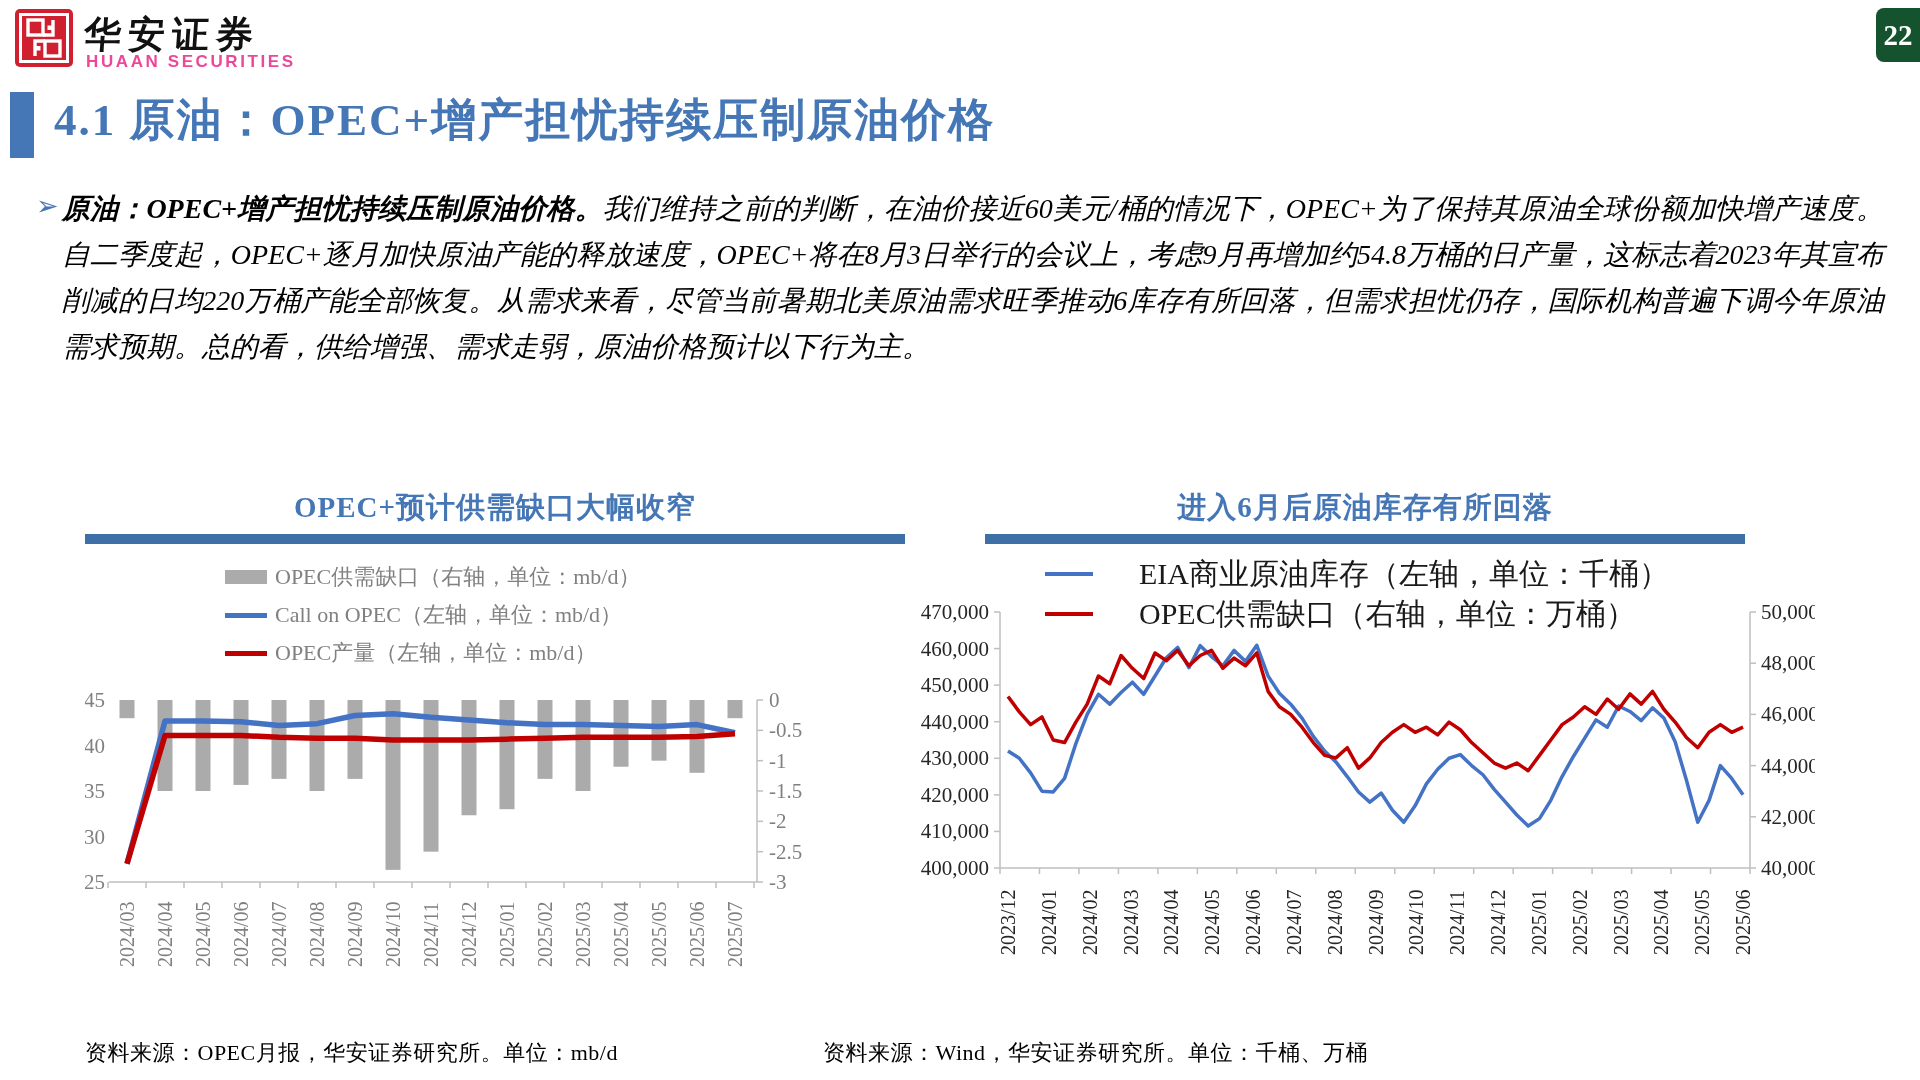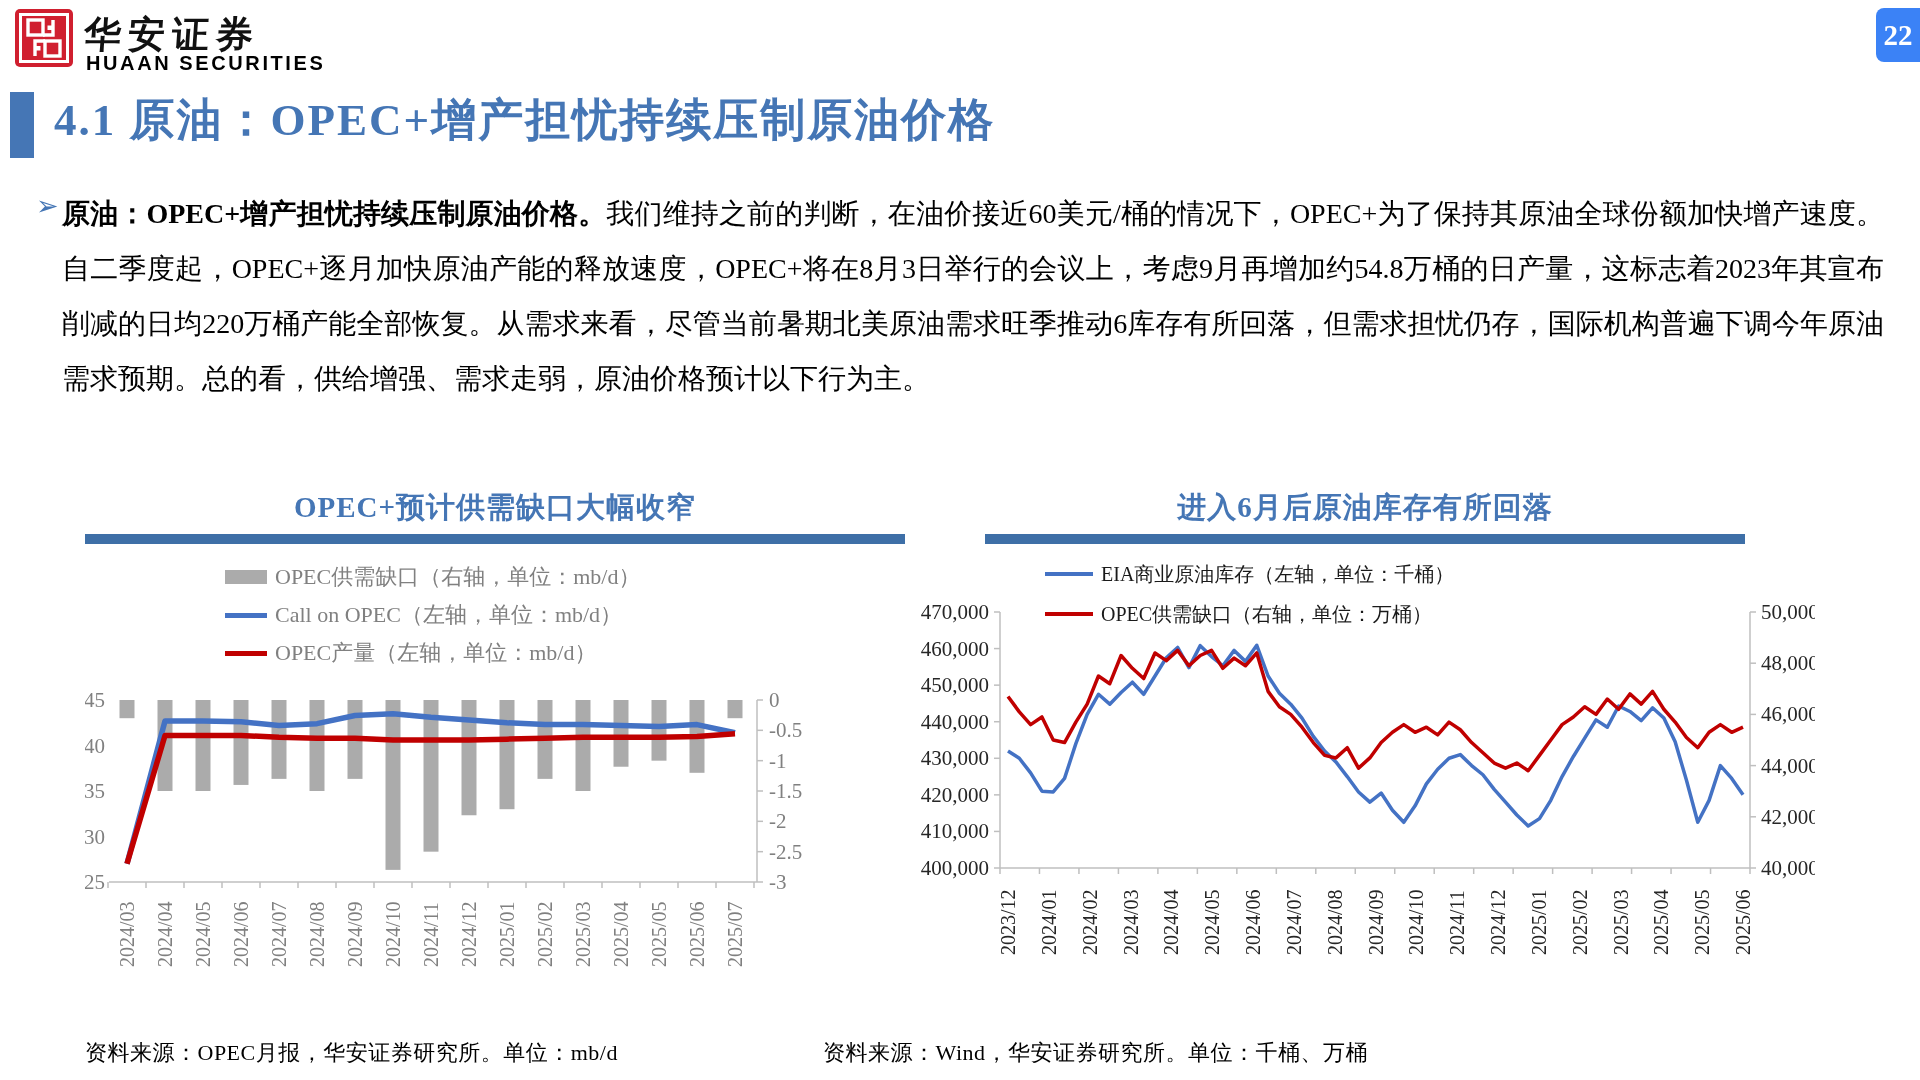--- a/index.html
+++ b/index.html
@@ -5,53 +5,53 @@
   * { margin:0; padding:0; box-sizing:border-box; }
   html,body { background:#888; }
   .slide {
     position:relative; width:1920px; height:1080px; background:#ffffff;
     overflow:hidden; font-family:"Liberation Serif","DejaVu Serif",serif;
   }
   
   .logo-mark { position:absolute; left:14px; top:8px; width:60px; height:60px; }
   .logo-cn { position:absolute; left:84px; top:10px; font-size:37px; font-weight:bold;
              letter-spacing:7px; color:#111; transform:skewX(-4deg); }
-  .logo-en { position:absolute; left:86px; top:52px; font-size:20px; letter-spacing:2.6px;
-             color:#000000; font-family:"Liberation Sans",sans-serif; font-weight:bold; }
+  .logo-en { position:absolute; left:86px; top:52px; font-size:17px; letter-spacing:2.6px;
+             color:#ec4899; font-family:"Liberation Sans",sans-serif; font-weight:bold; }
   .page-box { position:absolute; right:0; top:8px; width:44px; height:54px;
-              background:#3b82f6; border-radius:8px 0 0 8px; color:#fff;
+              background:#14532d; border-radius:8px 0 0 8px; color:#fff;
               display:flex; align-items:center; justify-content:center;
               font-size:29px; font-weight:bold; }
   
   .title-accent { position:absolute; left:10px; top:92px; width:24px; height:66px; background:#4576B5; }
   .page-title { position:absolute; left:54px; top:90px; font-size:45px; font-weight:bold;
                 color:#4576B5; letter-spacing:2px; }
   
   .bullet { position:absolute; left:36px; top:190px; font-size:27px; color:#4576B5; }
   .body-para { position:absolute; left:62px; top:186px; width:1822px; font-size:28px;
-               line-height:55px; color:#000; text-align:justify; }
+               line-height:46px; color:#000; text-align:justify;font-style:italic; }
   .body-para b { font-weight:bold; }
   
   .chart-title { position:absolute; top:488px; font-size:29px; font-weight:bold;
                  color:#4576B5; text-align:center; letter-spacing:1px; }
   .chart-underline { position:absolute; top:534px; height:10px; background:#3E6FA7; }
   .legend { position:absolute; display:flex; flex-direction:column; }
   .legend-row { display:flex; align-items:center; }
   .swatch { display:inline-block; margin-right:8px; flex:0 0 auto; }
   .swatch-bar  { width:42px; height:14px; background:#ABABAB; }
   .swatch-line { width:42px; height:5px; }
   .swatch-blue { background:#4472C4; }
   .swatch-red  { background:#C00000; }
   .legend-left { left:225px; top:558px; }
   .legend-left .legend-row { height:38px; }
   .legend-left .legend-label { font-size:22px; color:#808080; }
   .legend-right { left:1045px; top:554px; }
   .legend-right .legend-row { height:40px; }
   .legend-right .swatch-line { width:48px; height:4px; }
-  .legend-right .legend-label { font-size:20px; color:#1a1a1a; }
+  .legend-right .legend-label { font-size:30px; color:#1a1a1a;margin-left:38px; }
   .chart-svg { position:absolute; }
   #chart1-svg { left:85px; top:555px; }
   #chart2-svg { left:905px; top:555px; }
   .source-note { position:absolute; top:998px; font-size:22px; color:#000; letter-spacing:0.5px;margin-top:40px; }
   #source-left { left:85px; }
   #source-right { left:823px; }
 </style>
 </head>
 <body>
 

